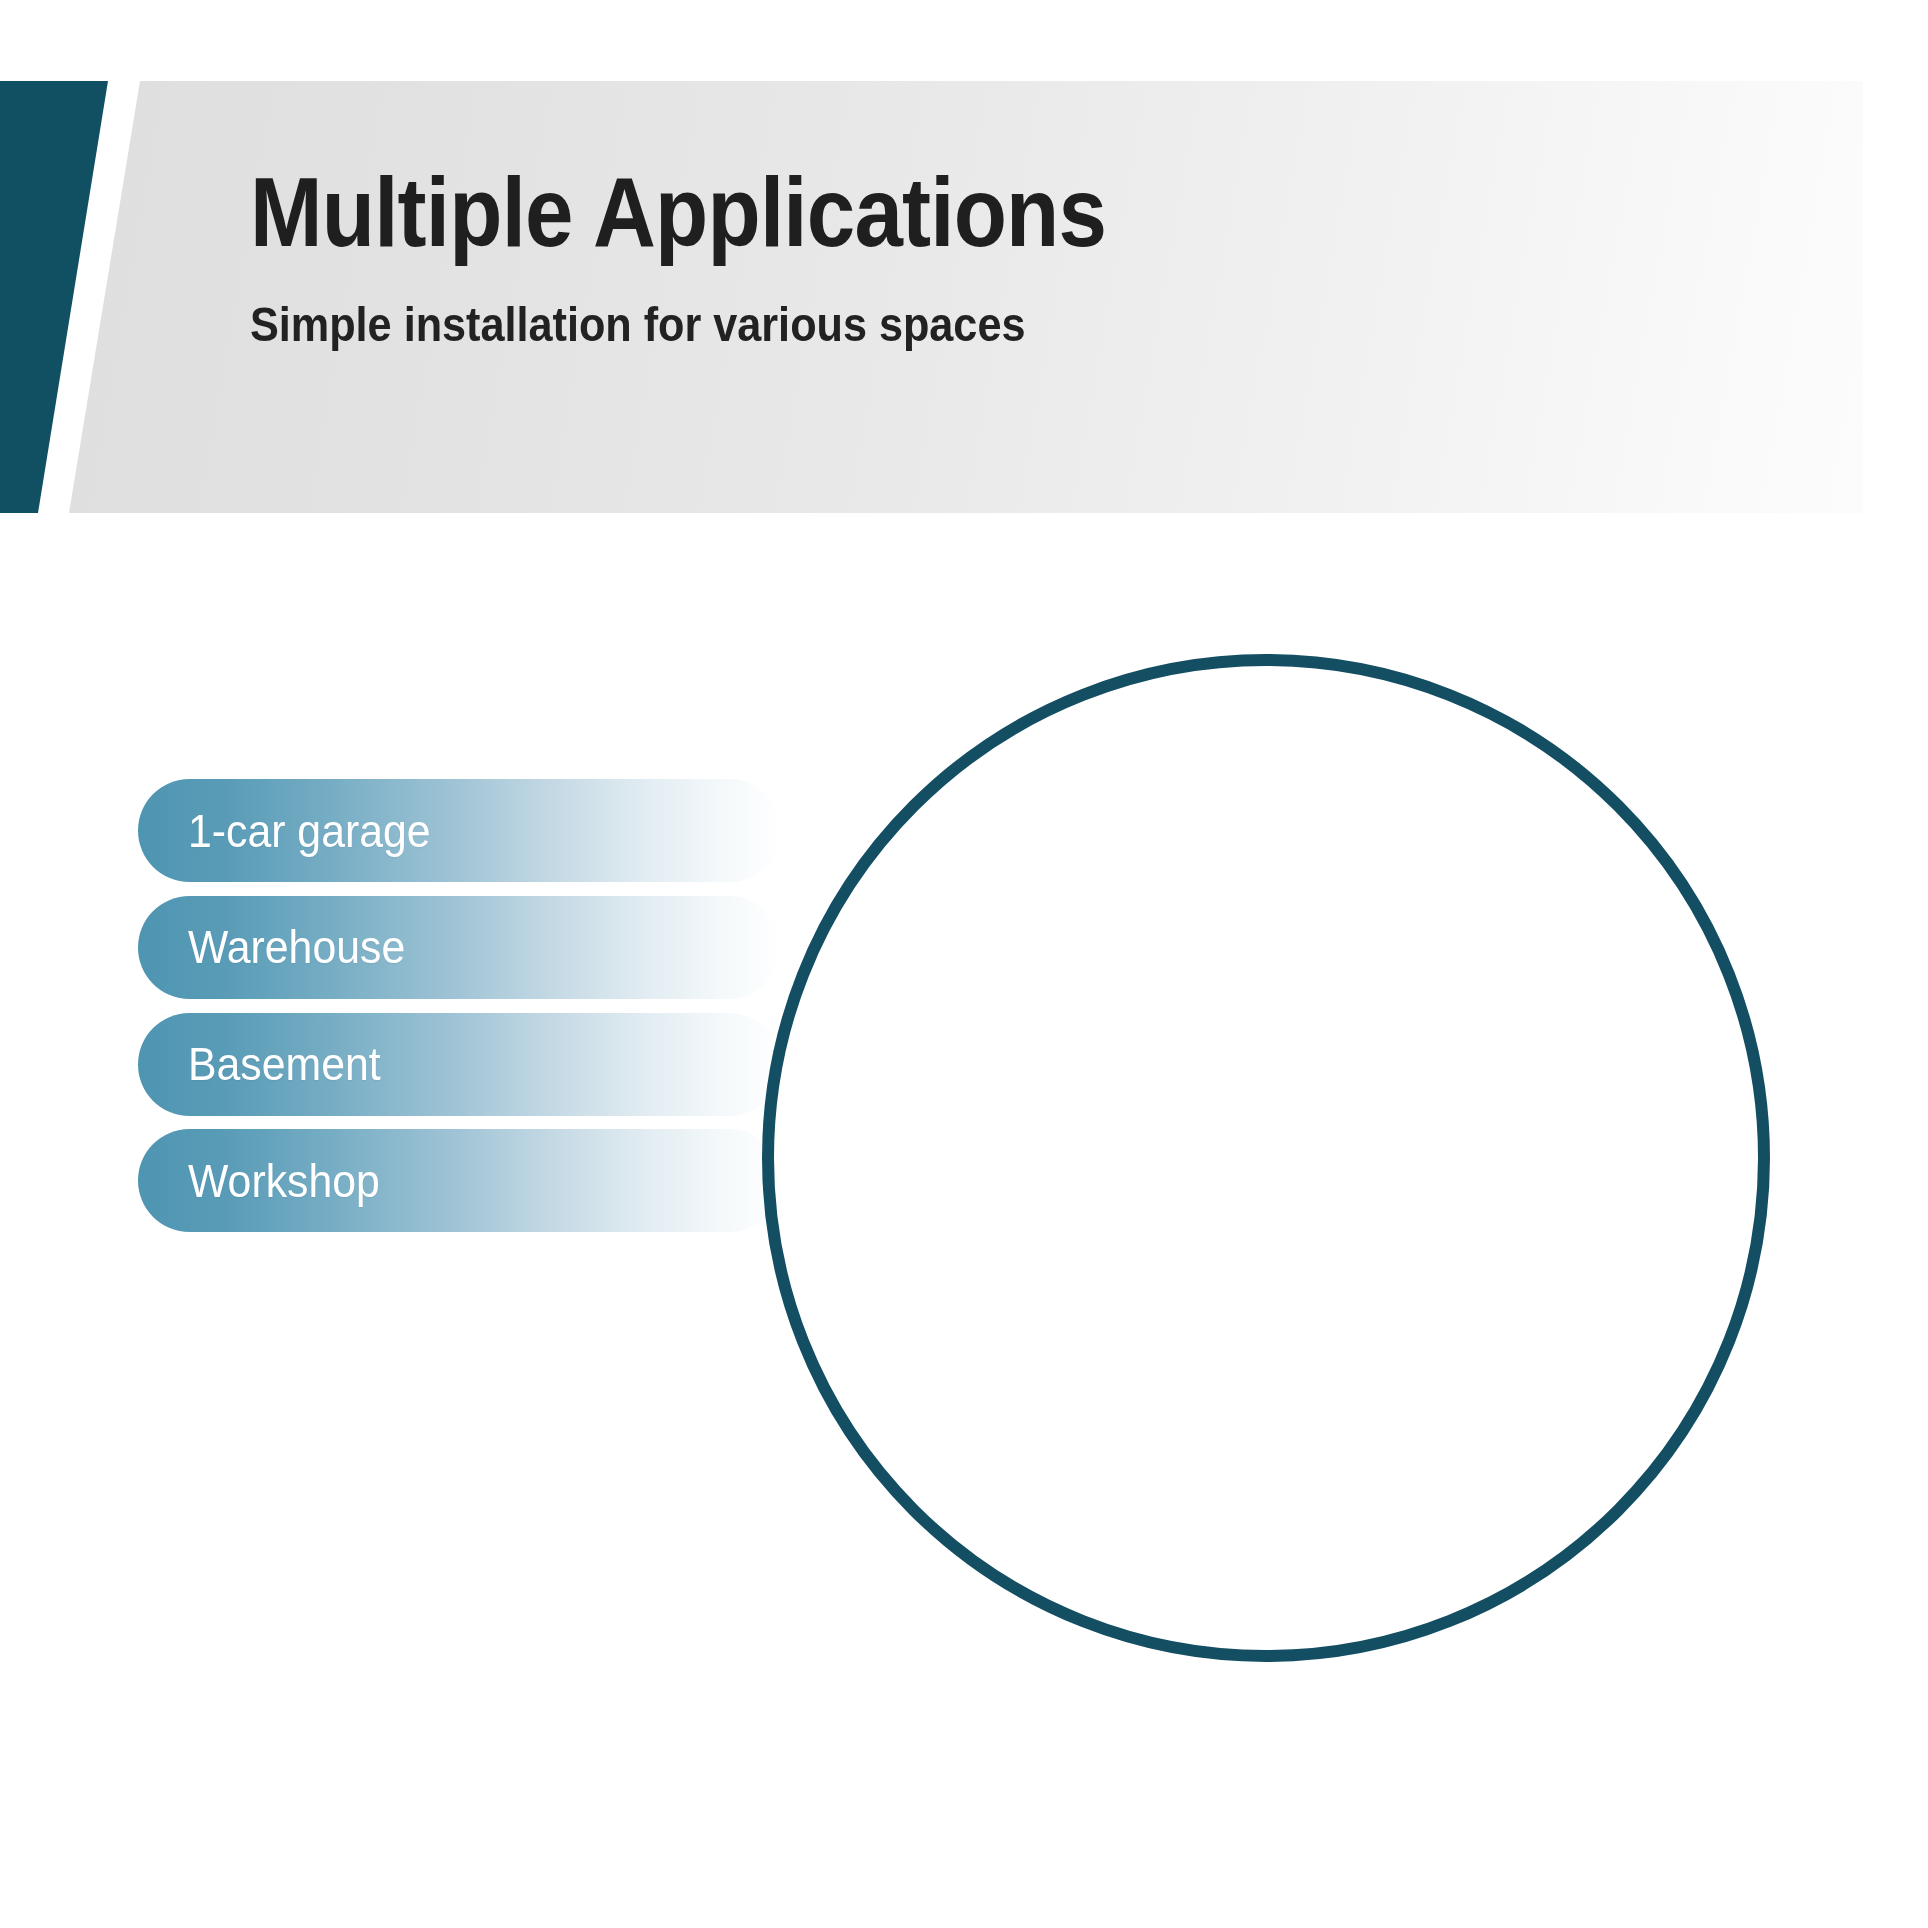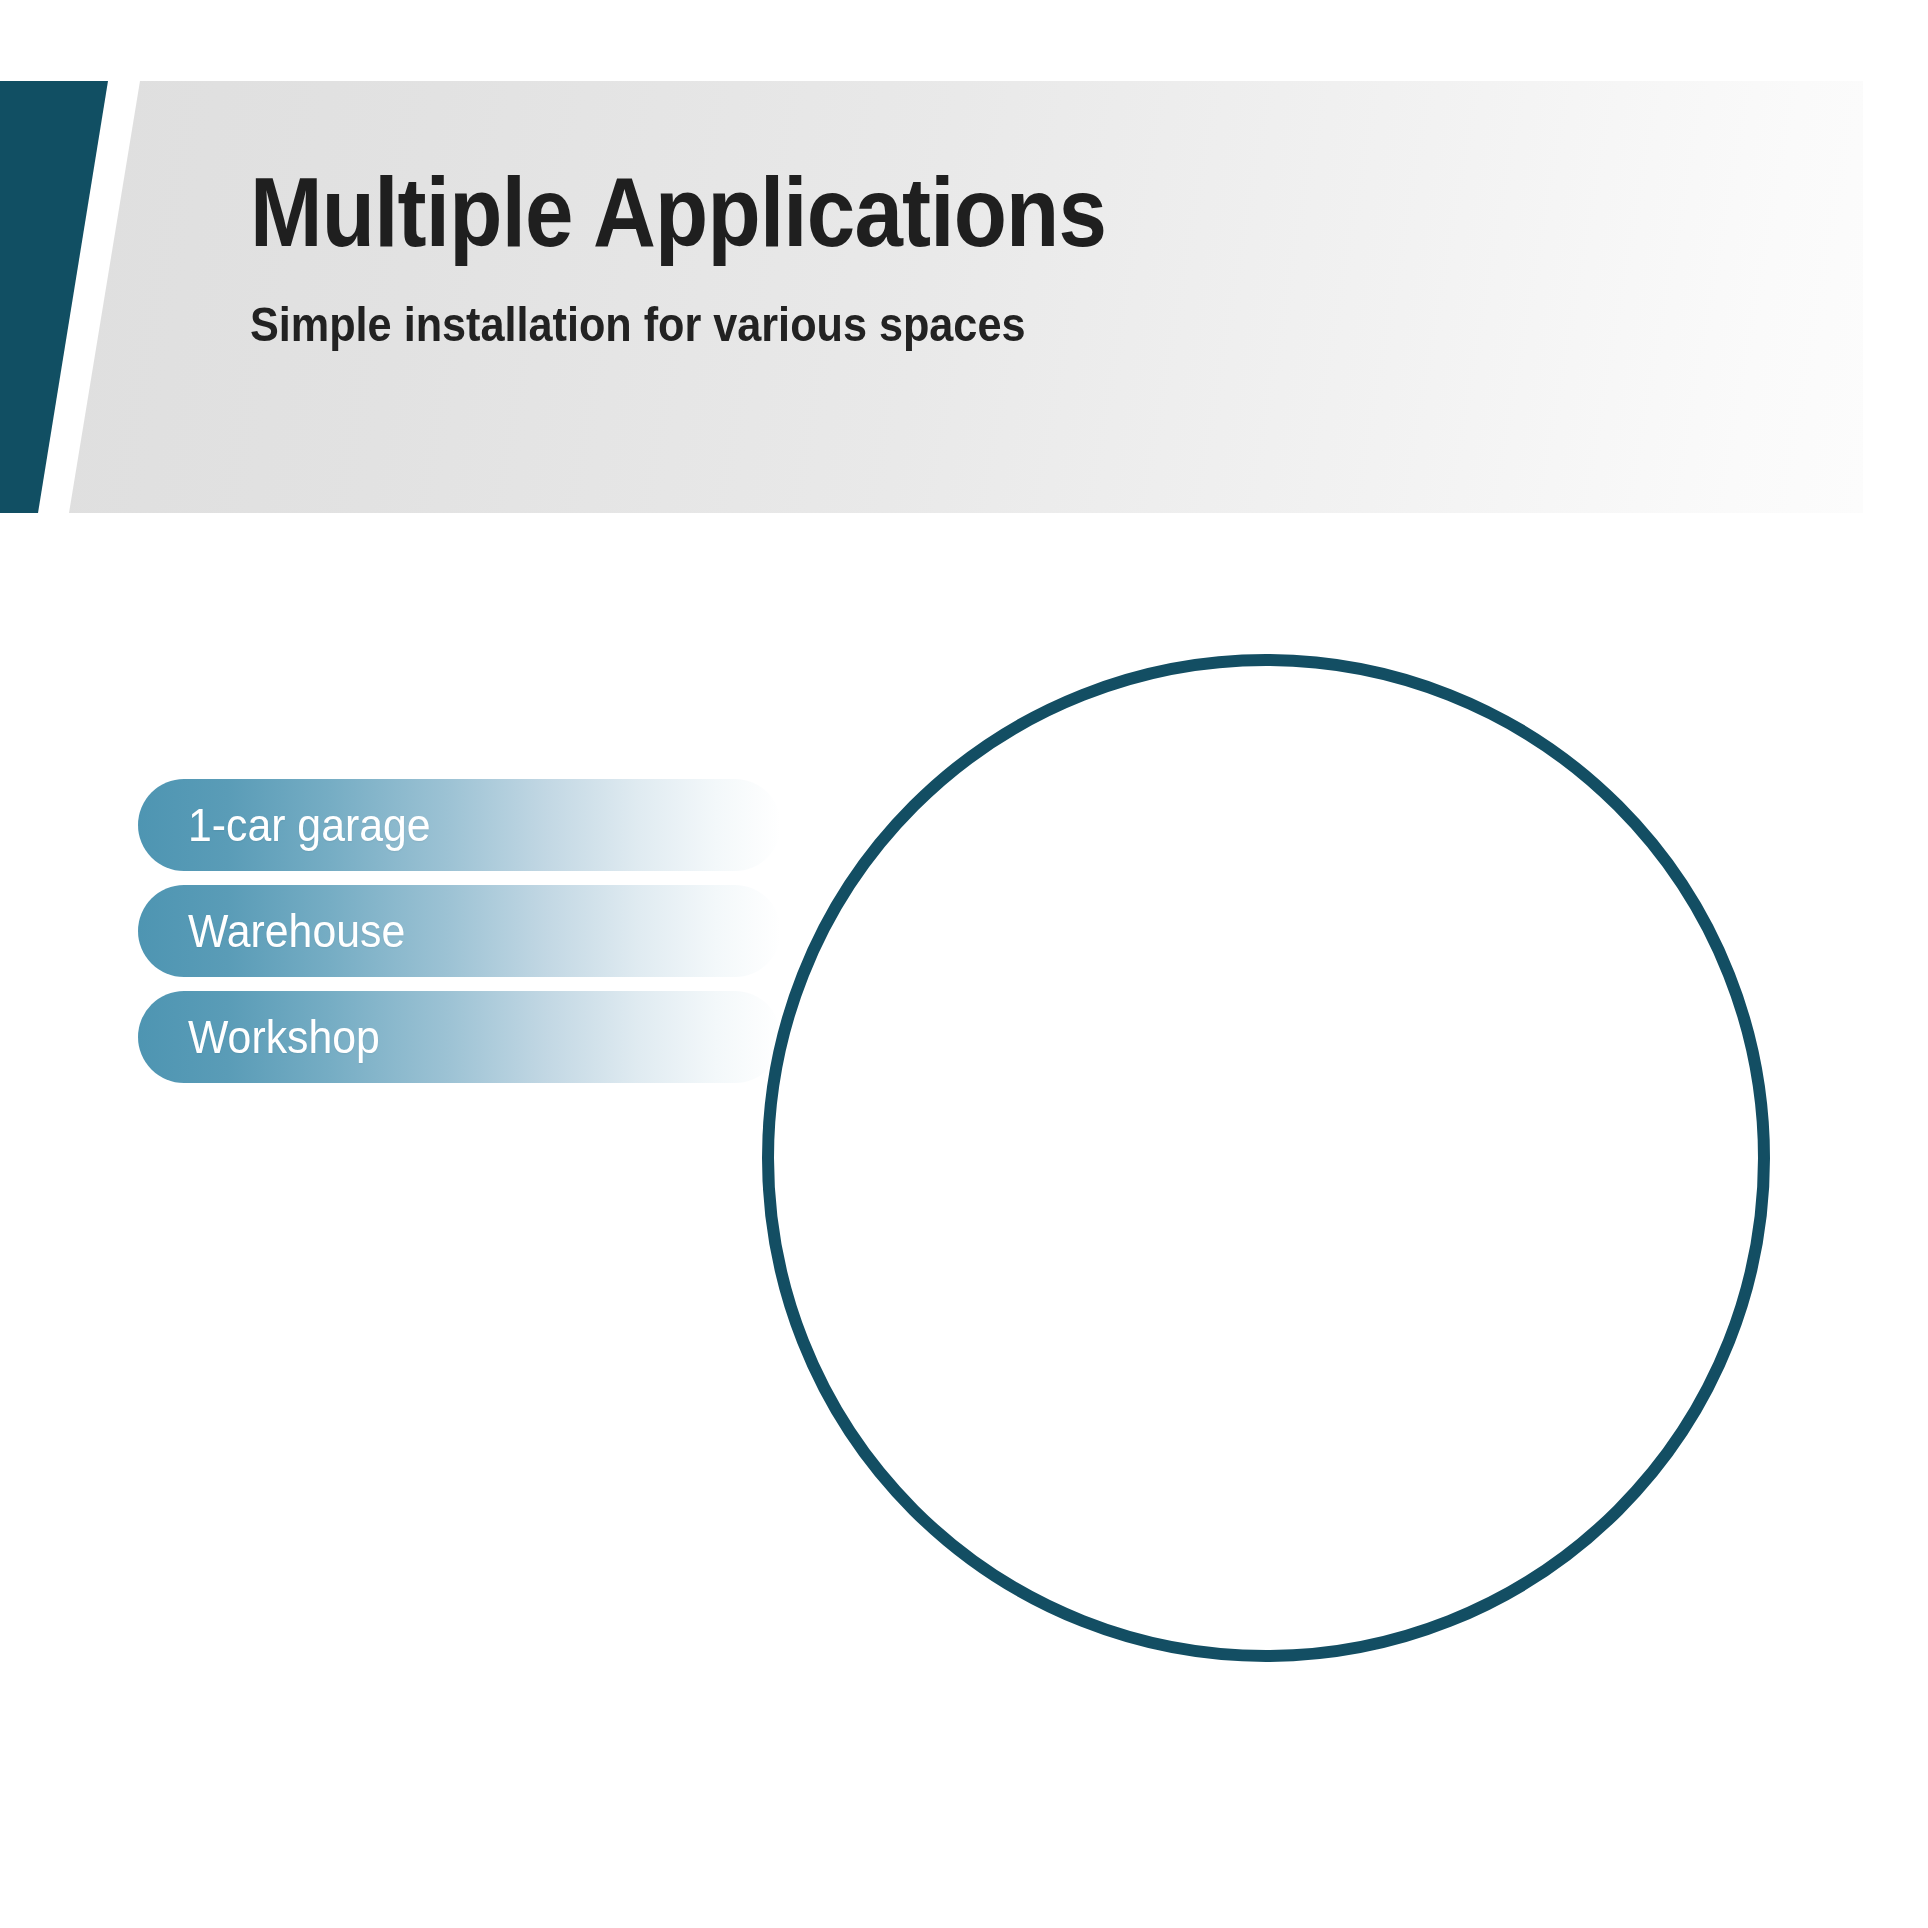--- a/index.html
+++ b/index.html
@@ -60,21 +60,21 @@
   }
 
   
   #pill-list {
     position:absolute;
     left:138px; top:779px;
     width:643px;
   }
   .pill {
     position:relative;
-    height:92px;
+    height:103px;
     margin-bottom:13.8px;
     border-radius:58px;
     background:linear-gradient(90deg,
         #4e95b2 0%,
         #5a9cb7 14%,
         #76adc4 30%,
         #9cc2d4 48%,
         #c3d8e4 64%,
         #e0ebf1 78%,
         #f3f8fa 90%,
@@ -297,20 +297,23 @@
 <div id="pill-list">
 
   <div class="pill">
     <span class="pill-label">1-car garage</span>
   </div>
 
   <div class="pill">
     <span class="pill-label">Warehouse</span>
   </div>
 
+  <div class="pill">
+    <span class="pill-label">Basement</span>
+  </div>
 
   <div class="pill">
     <span class="pill-label">Workshop</span>
   </div>
 
 
 
 </div>
 
 <div id="product-clip">

